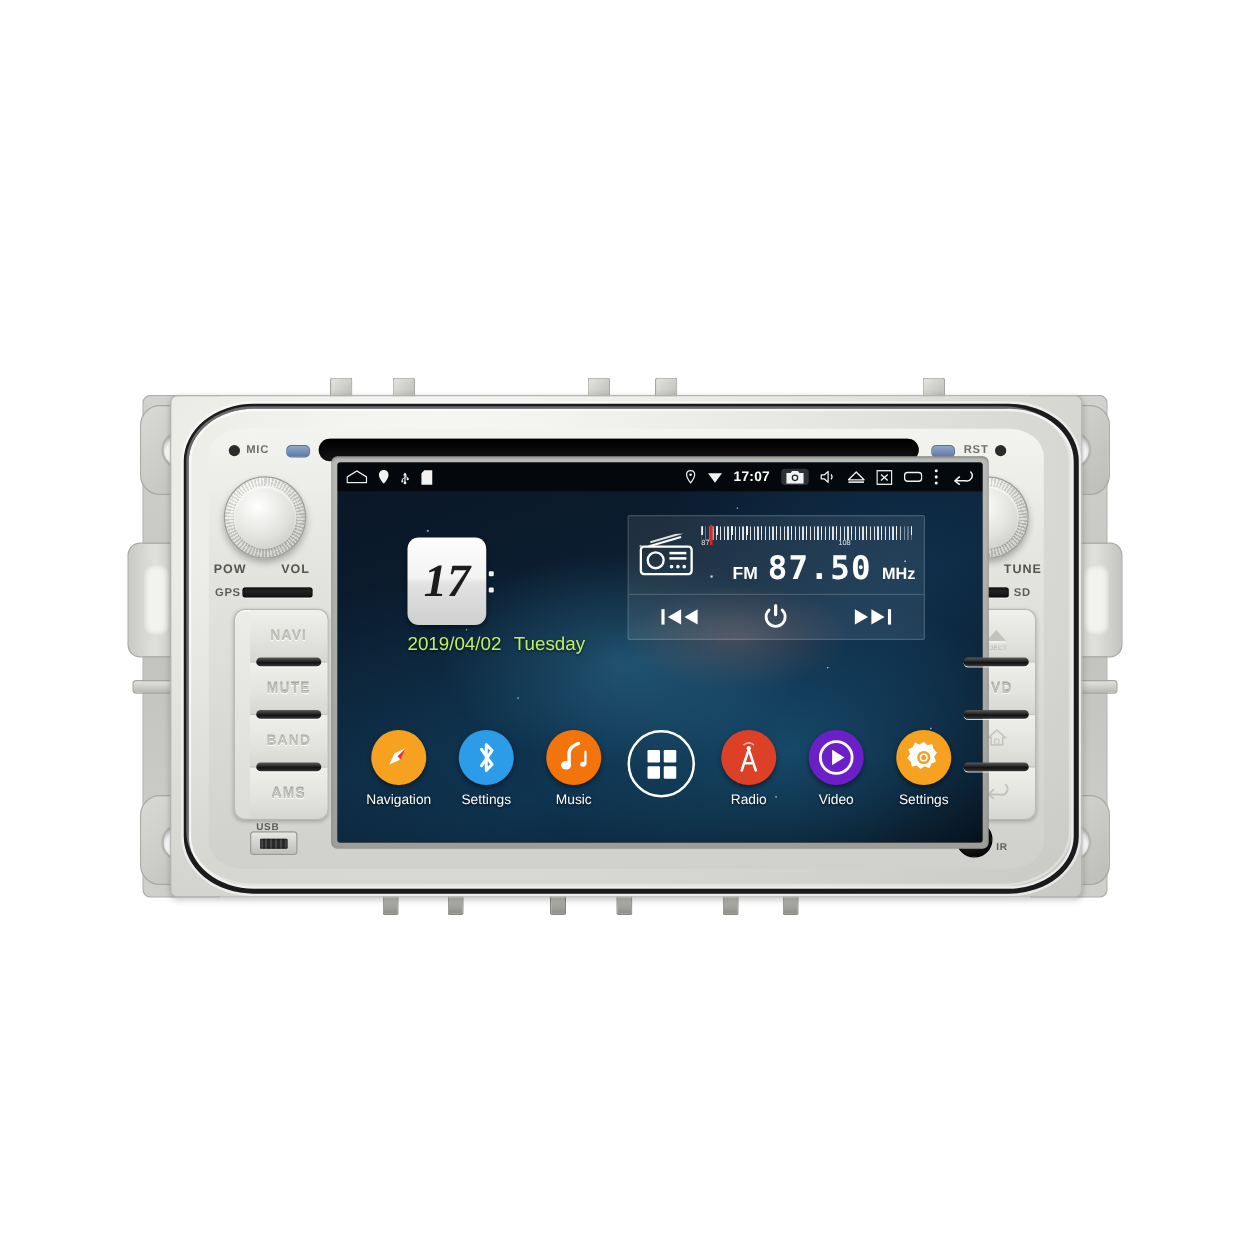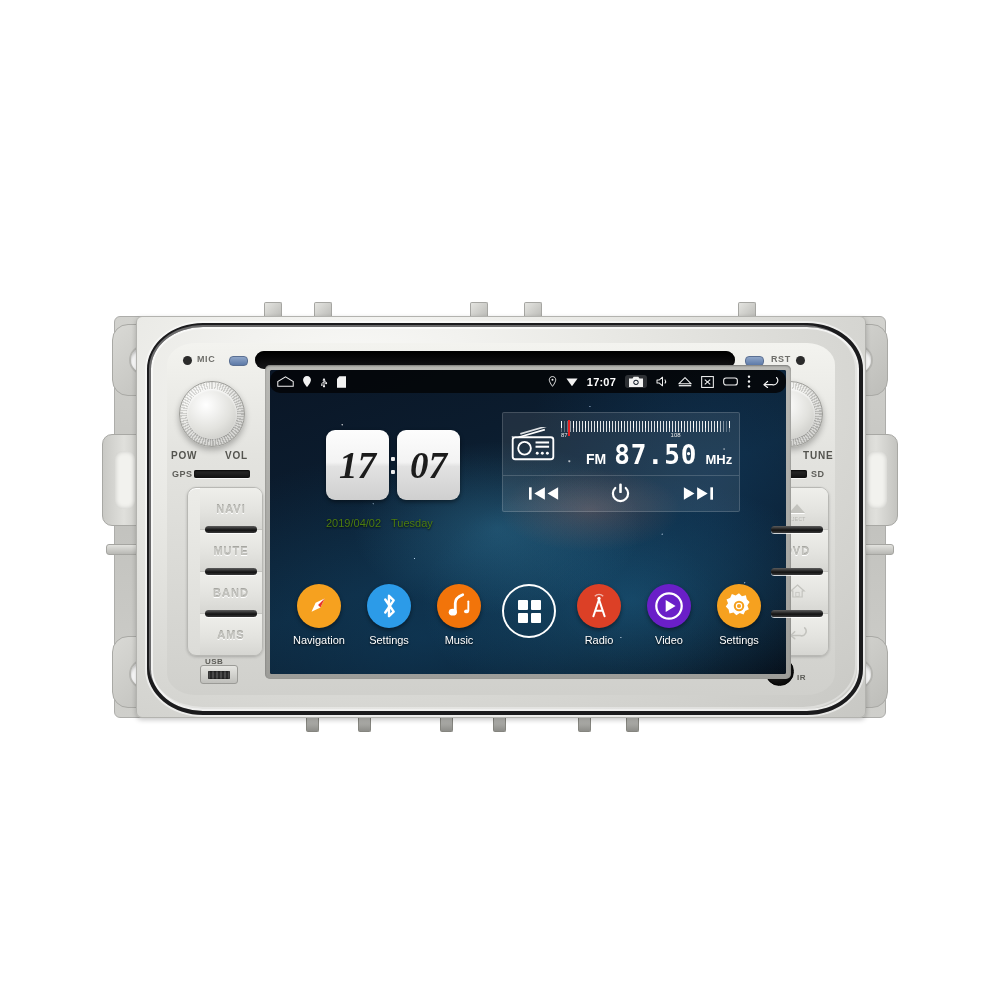--- a/index.html
+++ b/index.html
@@ -230,21 +230,20 @@
     opacity:.9;
   }
 
   
   #statusbar{
     position:absolute;left:0;top:0;right:0;height:23px;
     background:rgba(4,6,10,.92);
     display:flex;align-items:center;
     padding:0 7px;box-sizing:border-box;
     z-index:5;
-    border-radius:10px;
   }
   .sb-left{display:flex;align-items:center;gap:9px;}
   .sb-right{display:flex;align-items:center;gap:9px;margin-left:auto;}
   .sb-ico{color:#f2f2f2;display:flex;align-items:center;}
   #sb-clock{color:#fff;font-size:11px;font-weight:bold;letter-spacing:.2px;}
   #sb-camera{
     background:rgba(255,255,255,.17);border-radius:3px;padding:1px 4px;display:flex;align-items:center;
   }
 
   
@@ -257,21 +256,21 @@
     display:flex;align-items:center;justify-content:center;
     font-size:37px;font-style:italic;font-weight:bold;color:#1c1c1c;
     font-family:"Liberation Serif", serif;
   }
   .flip-colon{
     width:8px;height:70px;display:flex;flex-direction:column;
     align-items:center;justify-content:center;gap:9px;
   }
   .flip-colon i{display:block;width:4px;height:4px;background:#f0f0f0;border-radius:1px;}
   #clock-sub{
-    margin-top:17px;display:flex;gap:10px;color:#4d7c0f;font-size:11px;
+    margin-top:7px;display:flex;gap:10px;color:#bef264;font-size:15px;
     text-shadow:0 1px 2px rgba(0,0,0,.8);
   }
 
   #radio-widget{
     position:absolute;left:232px;top:42px;width:236px;height:98px;
     background:rgba(255,255,255,.085);
     border:1px solid rgba(255,255,255,.16);
     border-radius:2px;
   }
   #radio-top{display:flex;align-items:center;height:62px;padding:0 8px;box-sizing:border-box;}
@@ -545,21 +544,20 @@
           </div>
         </div>
 
         <div id="clock-widget">
           <div class="flip-row">
             <div class="flip-card">17</div>
             <div class="flip-colon">
                 <i></i>
                 <i></i>
               </div>
-            <div class="flip-card">07</div>
           </div>
           <div id="clock-sub">
             <span>2019/04/02</span>
             <span>Tuesday</span>
           </div>
         </div>
 
         <div id="radio-widget">
           <div id="radio-top">
             <span id="radio-ico">

